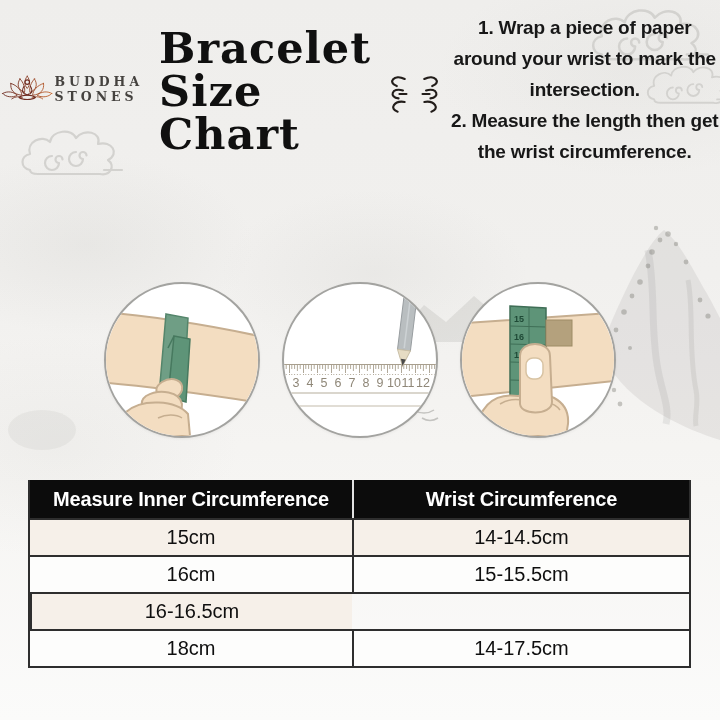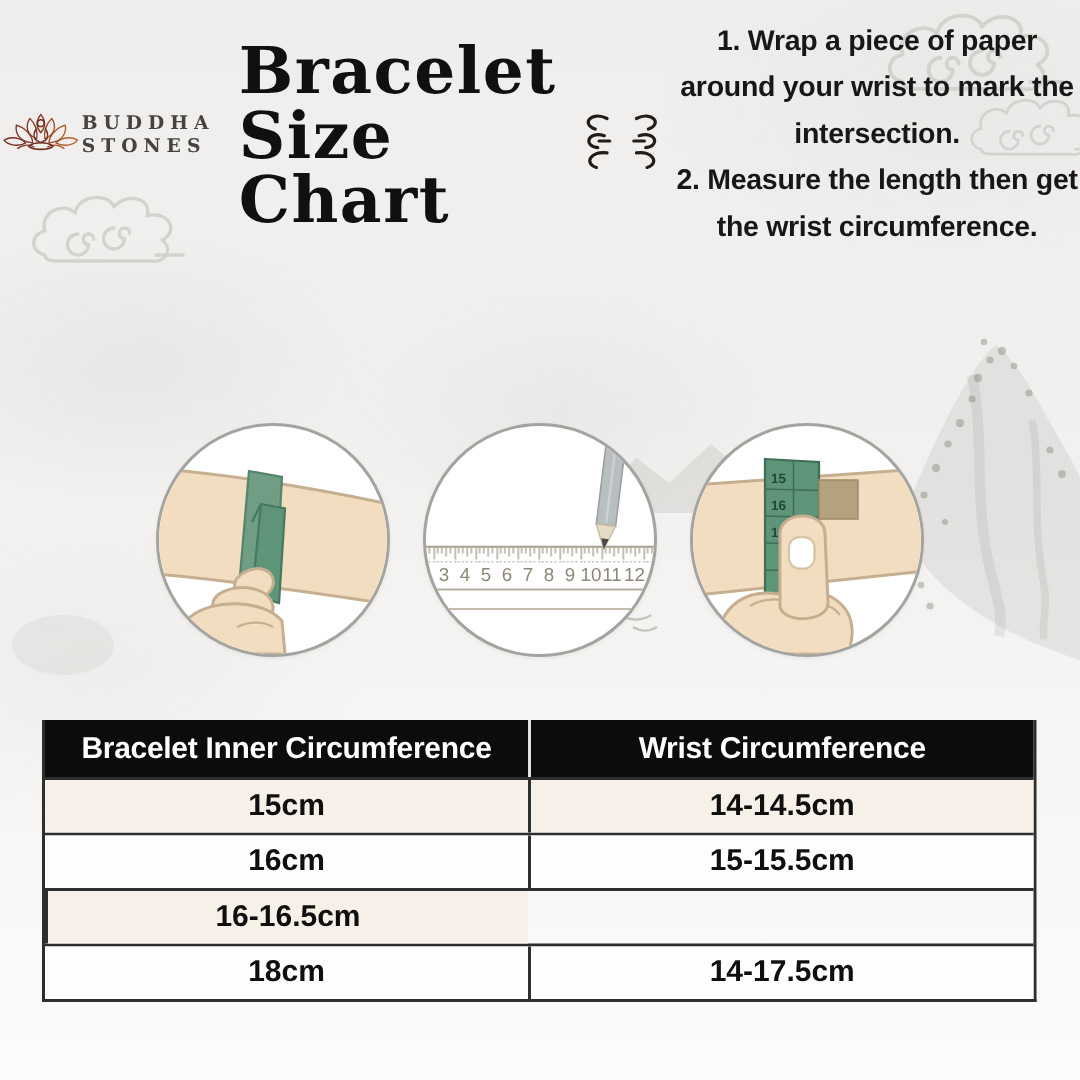--- a/index.html
+++ b/index.html
@@ -44,21 +44,21 @@
   .size-table { position:absolute; top:480px; left:28px; width:663px; box-sizing:border-box;
     border-left:2px solid #2e2e2e; border-right:2px solid #2e2e2e; border-bottom:2px solid #2e2e2e; }
   .st-header, .st-row { display:grid; grid-template-columns:322px 1fr; }
   .st-header { height:38px; }
   .st-hcell { background:#0c0c0c; color:#ffffff; display:flex; align-items:center;
     justify-content:center; font-weight:bold; font-size:20px; letter-spacing:-0.2px; }
   .st-hcell-right { border-left:2px solid #e3e3e3; }
   .st-row { height:35px; border-top:2px solid #2e2e2e; }
   .st-row:first-of-type { border-top:none; }
   .st-cell { background:#fdfdfc; display:flex; align-items:center; justify-content:center;
-    font-weight:bold; font-size:20px; color:#0f0f0f; }
+    font-weight:normal; font-size:20px; color:#0f0f0f; }
   .st-cell-right { border-left:2px solid #2e2e2e; }
   .row-alt .st-cell { background:#f6f0e9; }
 </style>
 </head>
 <body>
 
 <div class="page">
 
   <svg class="decor" width="720" height="720" viewBox="0 0 720 720">
     <defs>
@@ -228,21 +228,21 @@
         <path d="M16,152 C14,126 30,108 56,112 C84,104 108,116 106,140 L104,152 Z" fill="#f3ddc1" stroke="#c6ae90" stroke-width="2"></path>
         <path d="M38,120 C48,114 60,114 68,120 M70,122 C80,116 92,118 98,126" stroke="#c6ae90" stroke-width="1.5" fill="none"></path>
         <path d="M58,72 C58,56 88,56 88,72 L90,118 C90,132 56,132 58,118 Z" fill="#f3ddc1" stroke="#c6ae90" stroke-width="2"></path>
         <rect x="64" y="74" width="17" height="21" rx="7" fill="#ffffff" stroke="#d8c3a3" stroke-width="1.5"></rect>
       </svg>
     </div>
   </div>
 
   <div class="size-table">
     <div class="st-header">
-      <div class="st-hcell">Bracelet Inner Circumference</div>
+      <div class="st-hcell">Measure Inner Circumference</div>
       <div class="st-hcell st-hcell-right">Wrist Circumference</div>
     </div>
 
     <div class="st-row row-alt">
       <div class="st-cell">15cm</div>
       <div class="st-cell st-cell-right">14-14.5cm</div>
     </div>
     <div class="st-row">
       <div class="st-cell">16cm</div>
       <div class="st-cell st-cell-right">15-15.5cm</div>

